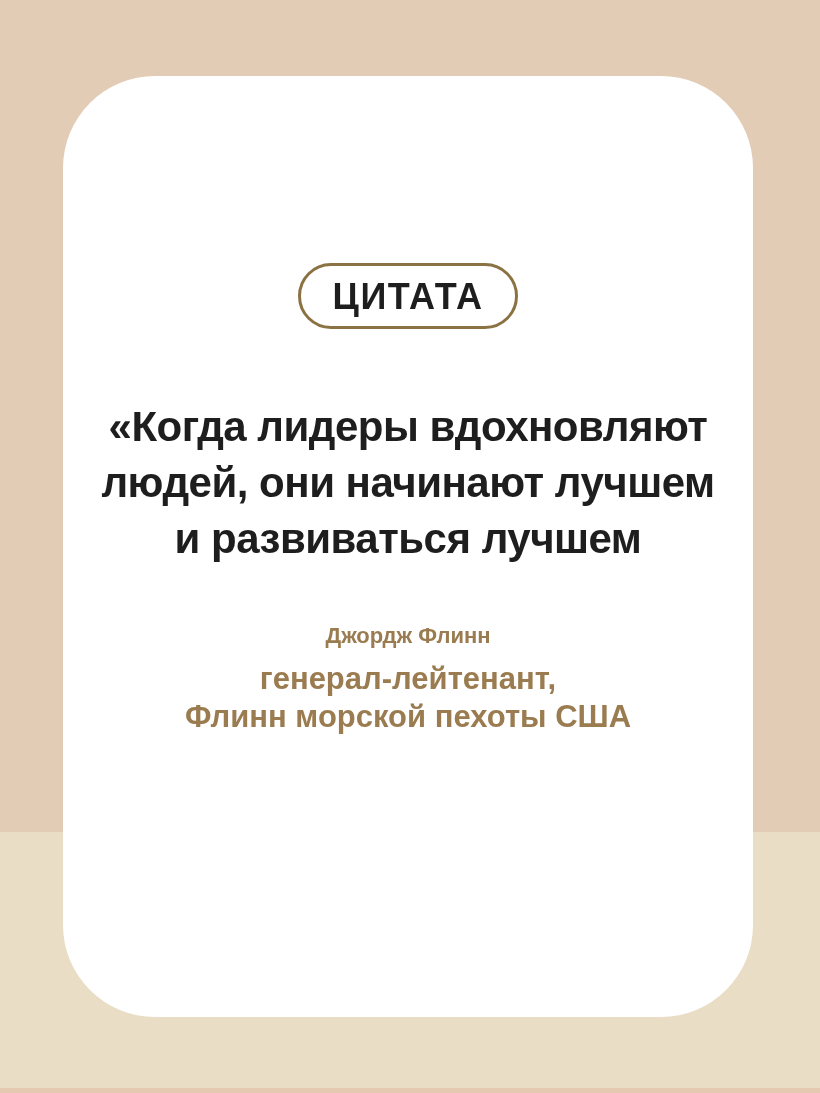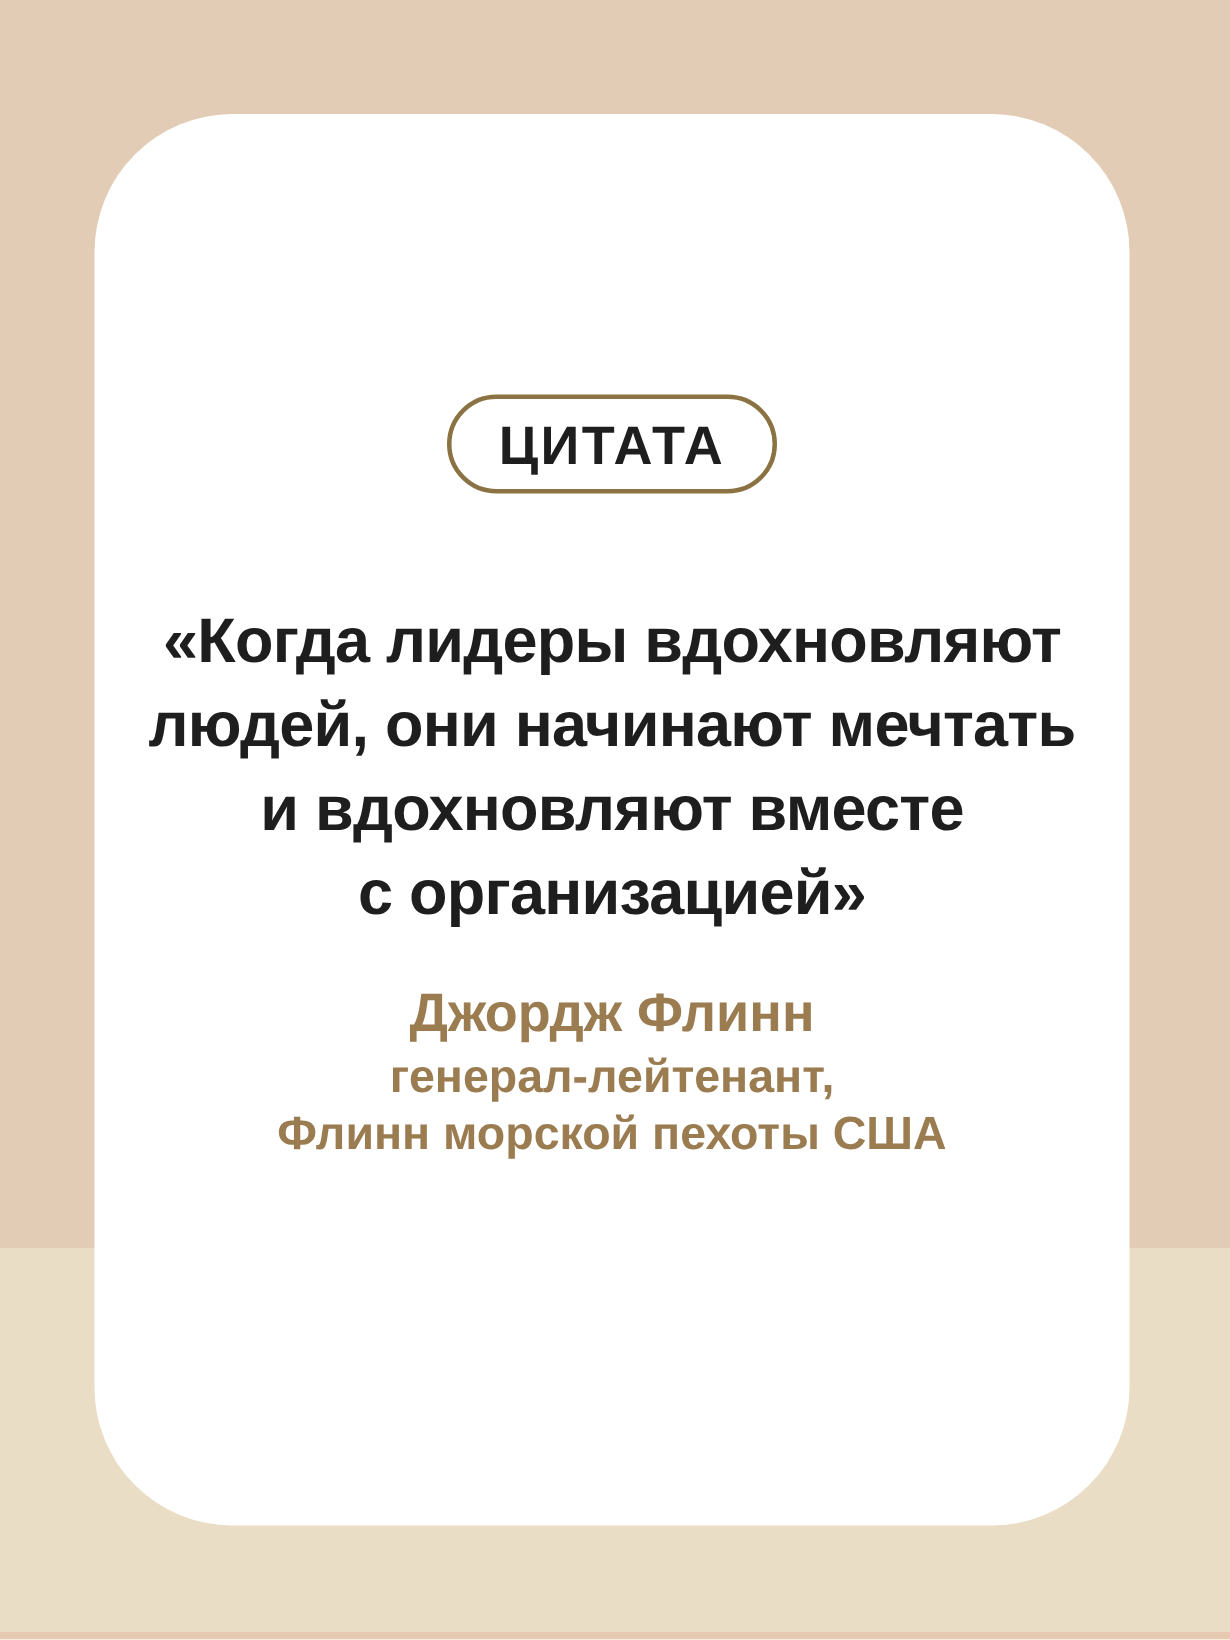--- a/index.html
+++ b/index.html
@@ -67,22 +67,22 @@
   }
   .quote {
     margin-top: 70px;
     font-size: 42px;
     font-weight: 600;
     line-height: 56px;
     letter-spacing: -0.5px;
     color: var(--text-dark, #1e1e1e);
   }
   .author-name {
-    margin-top: 32px;
-    font-size: 36px;
+    margin-top: 49px;
+    font-size: 22px;
     font-weight: 600;
     line-height: 40px;
     color: var(--accent-gold, #9a7c50);
   }
   .author-title {
     margin-top: 4px;
     font-size: 31px;
     font-weight: 600;
     line-height: 38px;
     color: var(--accent-gold, #9a7c50);
@@ -96,23 +96,22 @@
   <div class="bg-bottom"></div>
   <div class="bg-strip"></div>
 
   <div class="card">
     <div class="badge">
       <span class="badge-label">ЦИТАТА</span>
     </div>
 
     <div class="quote">
       <div class="quote-line">«Когда лидеры вдохновляют</div>
-      <div class="quote-line">людей, они начинают мечтать</div>
-      <div class="quote-line">и вдохновляют вместе</div>
-      <div class="quote-line">с организацией»</div>
+      <div class="quote-line">людей, они начинают лучшем</div>
+      <div class="quote-line">и развиваться лучшем</div>
     </div>
 
     <div class="author-name">Джордж Флинн</div>
 
     <div class="author-title">
       <div>генерал-лейтенант,</div>
       <div>Флинн морской пехоты США</div>
     </div>
   </div>
 </div>

